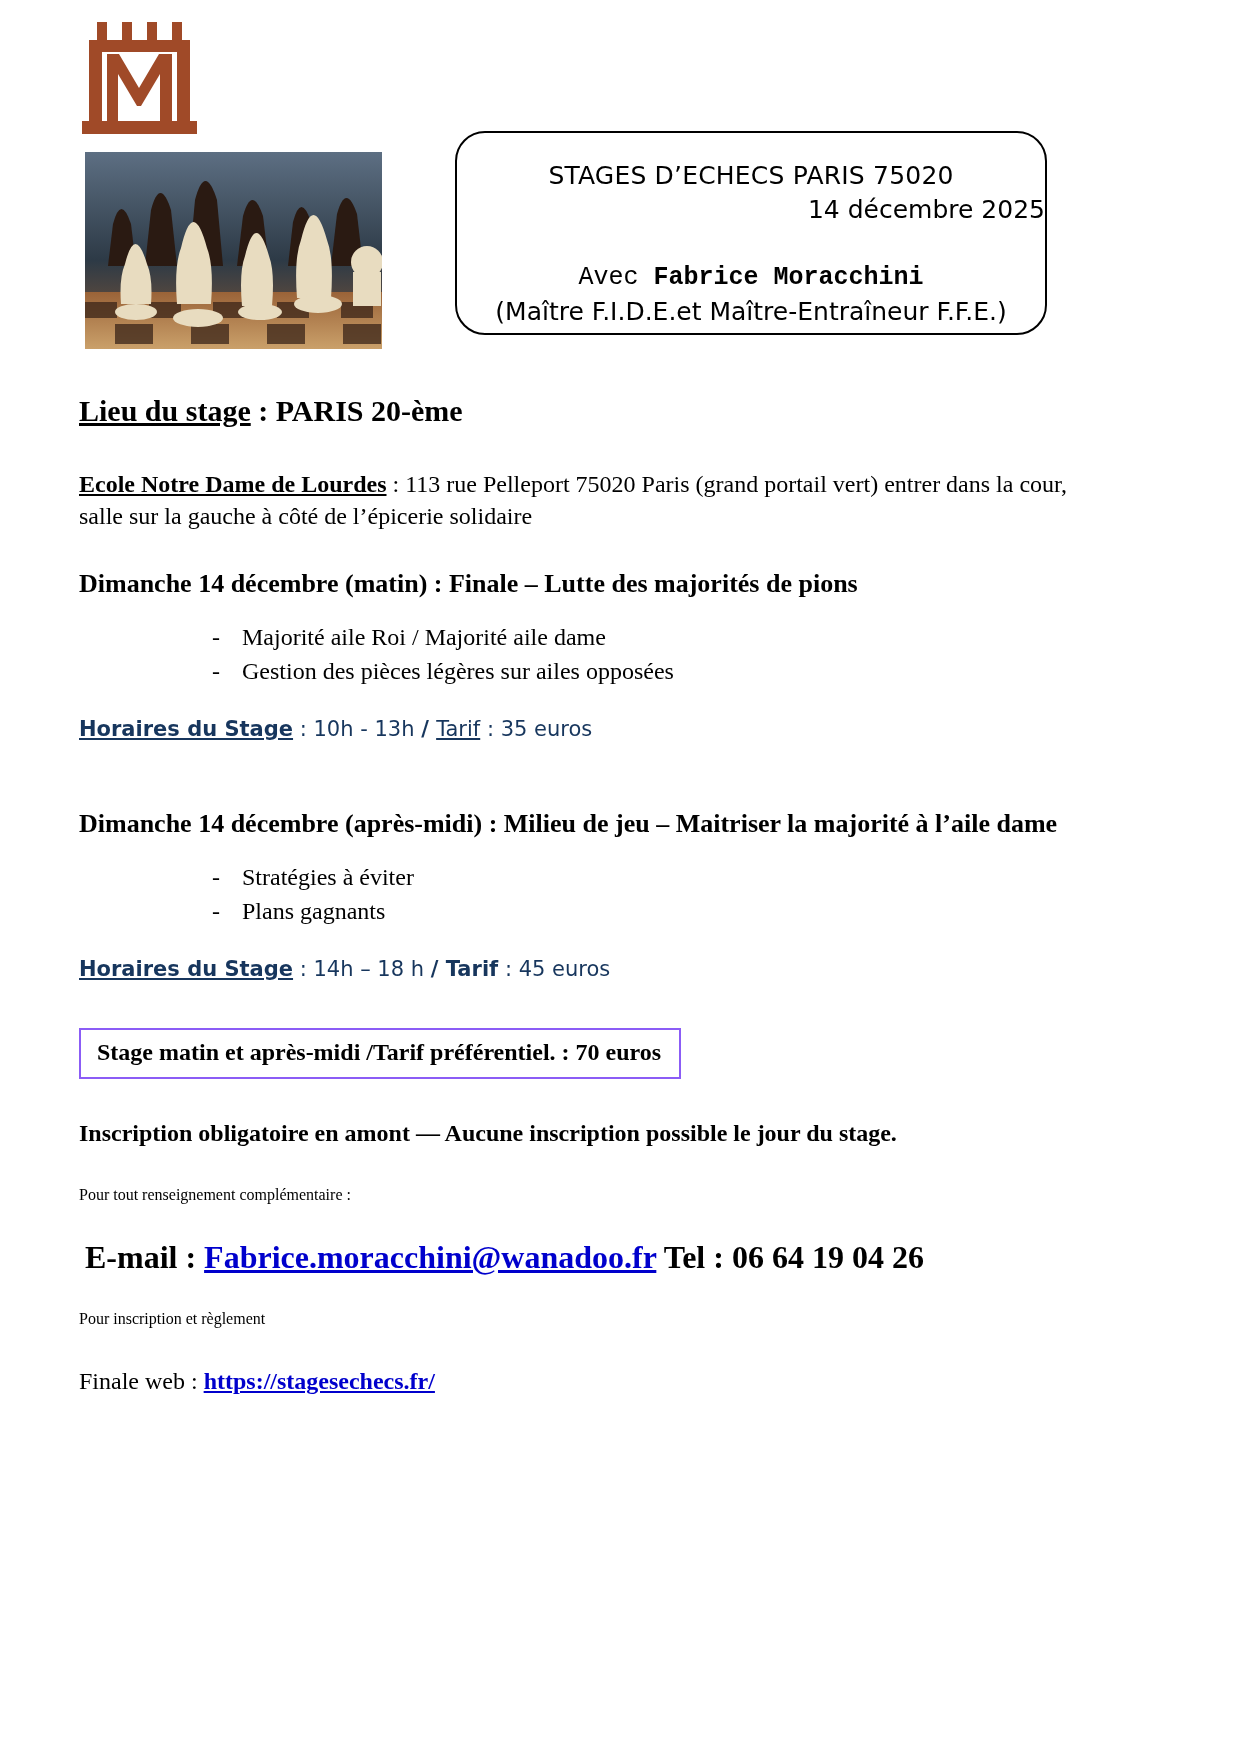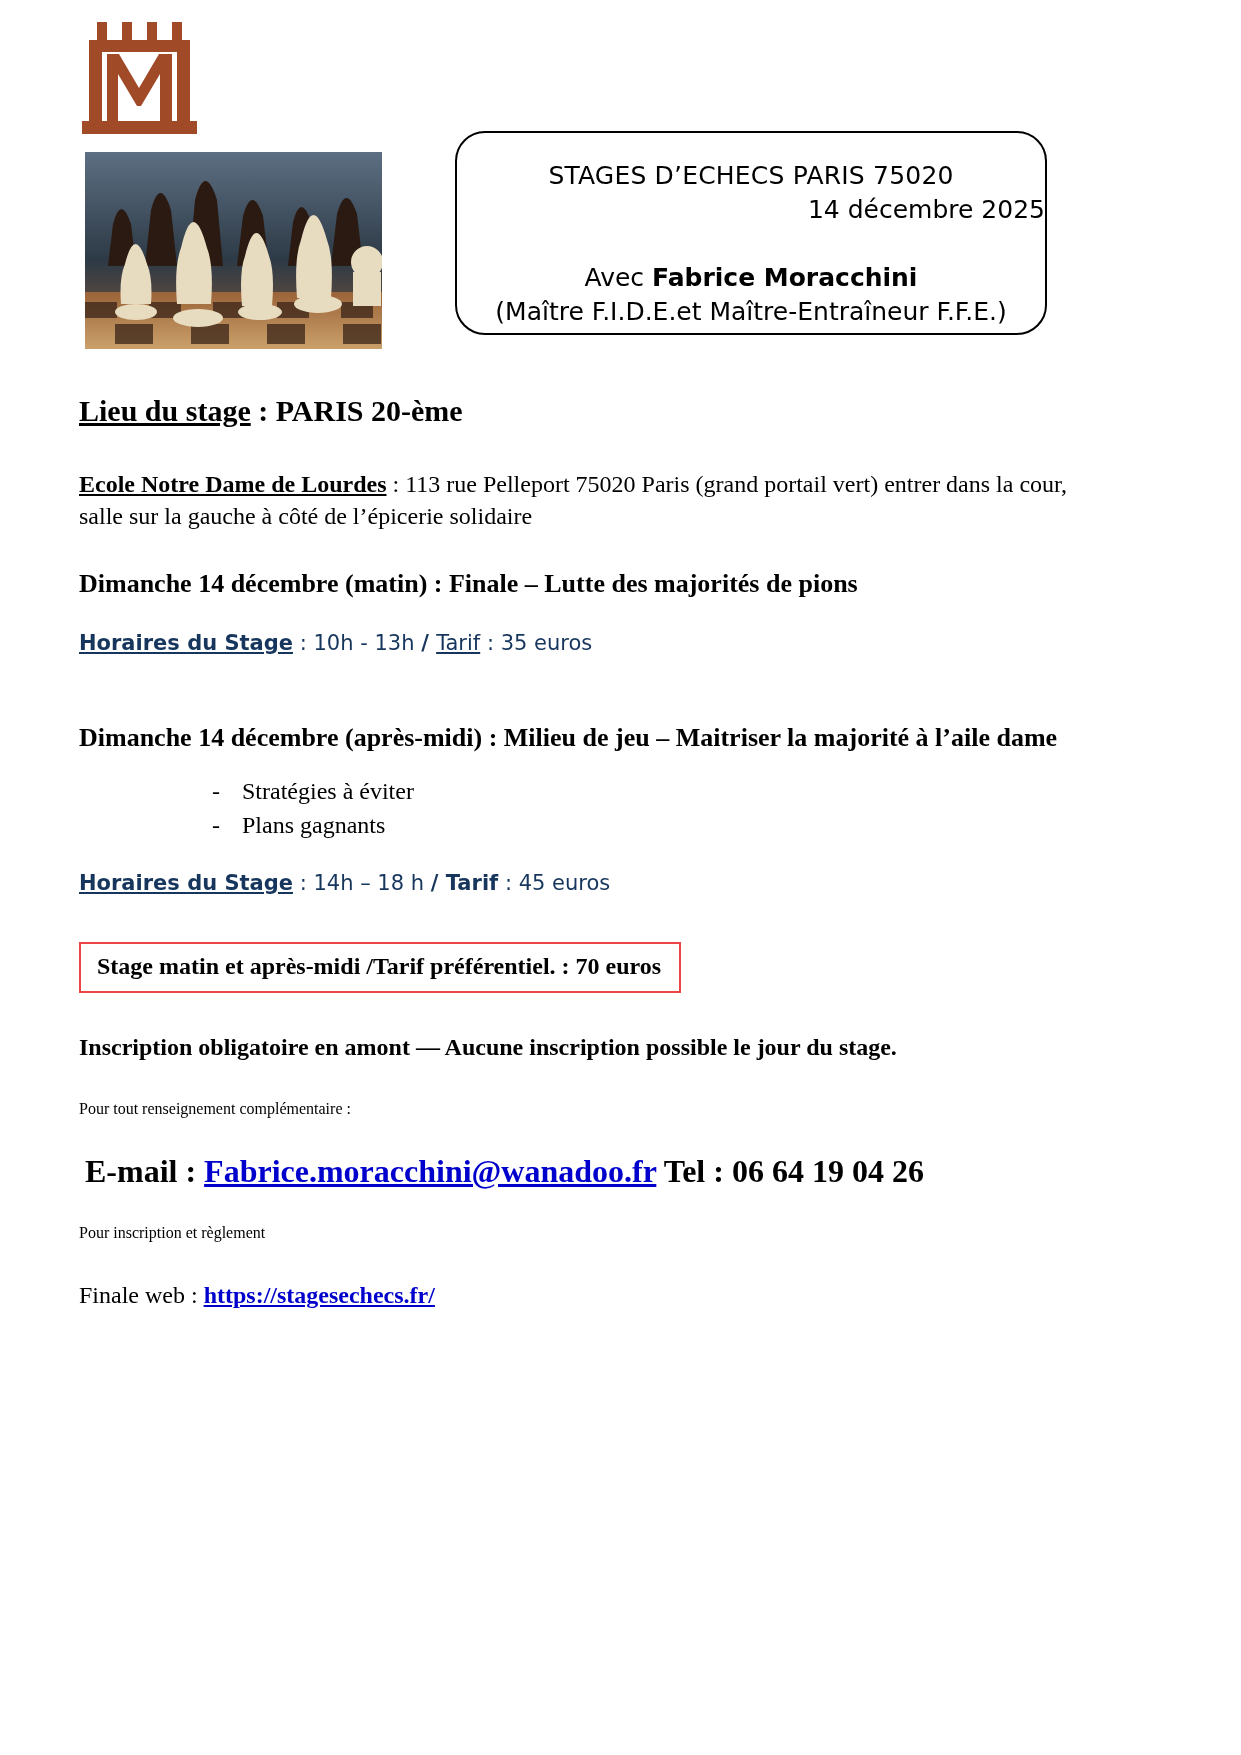--- a/index.html
+++ b/index.html
@@ -71,20 +71,21 @@
   }
   .title-line2 {
     font-size: 25px;
     line-height: 34px;
     text-align: right;
   }
   .title-line3 {
     font-size: 25px;
     margin-top: 34px;
     line-height: 34px;
+    font-family: Liberation Mono, monospace;
   }
   .title-line3 b { font-weight: bold; }
   .title-line4 {
     font-size: 25px;
     line-height: 34px;
   }
 
   
   .content {
     position: absolute;
@@ -139,21 +140,21 @@
     color: #17365d;
     margin: 26px 0 0 0;
     line-height: 30px;
   }
   .horaires .lbl { font-weight: bold; text-decoration: underline; }
   .horaires .sep { font-weight: bold; }
   .horaires .tarif { text-decoration: underline; }
 
   .tarif-box {
     margin: 44px 0 0 0;
-    border: 2px solid #ef4444;
+    border: 2px solid #8b5cf6;
     display: inline-block;
     padding: 9px 18px 11px 16px;
     font-size: 24px;
     font-weight: bold;
   }
 
   p.inscription {
     font-size: 24px;
     font-weight: bold;
     margin: 38px 0 0 0;
@@ -267,20 +268,24 @@
       <span class="u">Lieu du stage</span><span> : </span><span>PARIS 20-ème</span>
     </h1>
 
     <p class="para">
       <span class="u-bold">Ecole Notre Dame de Lourdes</span><span> : 113 rue Pelleport 75020 Paris (grand portail vert) entrer dans la cour, salle sur la gauche à côté de l’épicerie solidaire</span>
     </p>
 
 
     
     <h2 class="session">Dimanche 14 décembre (matin) : Finale – Lutte des majorités de pions</h2>
+    <ul class="bullets">
+      <li>Majorité aile Roi / Majorité aile dame</li>
+      <li>Gestion des pièces légères sur ailes opposées</li>
+    </ul>
     <p class="horaires">
       <span class="lbl"> Horaires du Stage</span><span> : 10h - 13h </span><span class="sep">/ </span><span class="tarif">Tarif</span><span> : 35 euros</span>
     </p>
 
     
     <h2 class="session" style="margin-top:62px;">Dimanche 14 décembre (après-midi) : Milieu de jeu – Maitriser la majorité à l’aile dame</h2>
     <ul class="bullets">
       <li>Stratégies à éviter</li>
       <li> Plans gagnants</li>
     </ul>

